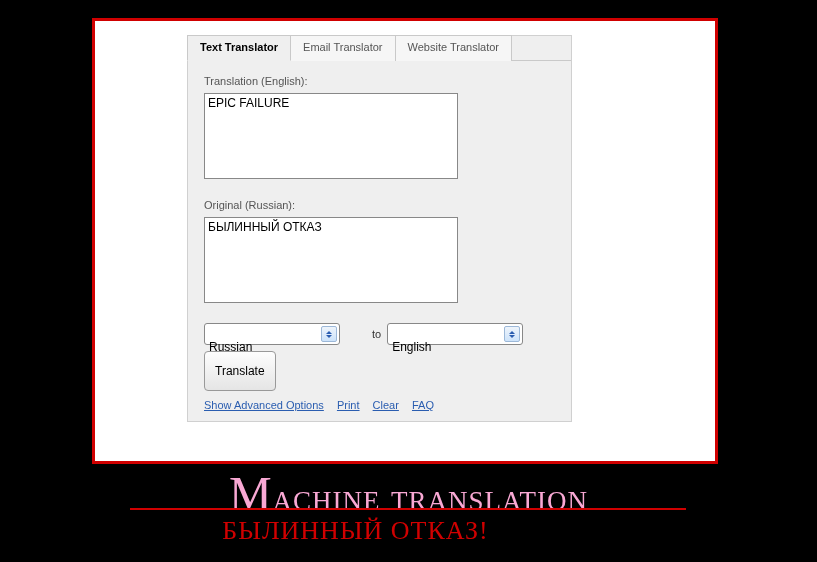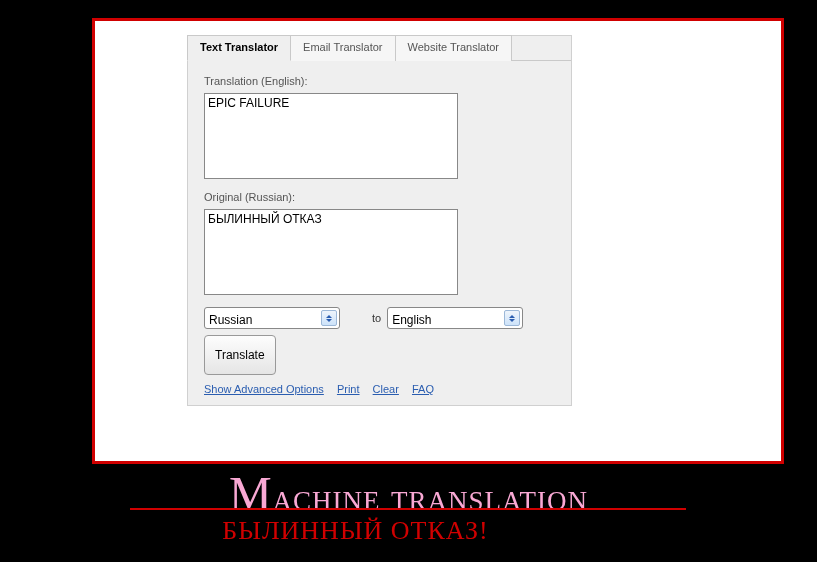--- a/index.html
+++ b/index.html
@@ -8,21 +8,21 @@
     width: 817px;
     height: 562px;
     overflow: hidden;
     font-family: Verdana, Geneva, sans-serif;
     font-size: 11px;
   }
   .frame {
     position: absolute;
     left: 92px;
     top: 18px;
-    width: 692px;
+    width: 626px;
     height: 446px;
     border: 3px solid #d00000;
     background: #fff;
   }
   .panel {
     position: absolute;
     left: 92px;
     top: 14px;
     width: 385px;
     background: #efefef;
@@ -68,40 +68,40 @@
   .textarea {
     width: 254px;
     height: 86px;
     border: 1px solid #888;
     background: #fff;
     padding: 2px 3px;
     font-family: Arial, sans-serif;
     font-size: 12px;
     resize: none;
     display: block;
-    margin-bottom: 12px;
+    margin-bottom: 20px;
   }
   .lang-row {
     display: flex;
     align-items: center;
     gap: 6px;
     margin-bottom: 6px;
   }
   .select {
     width: 136px;
     height: 22px;
     border: 1px solid #888;
     border-radius: 3px;
     background: #fff;
     font-size: 12px;
     padding: 16px 20px 1px 4px;
     position: relative;
     cursor: pointer;
     display: flex;
-    align-items: flex-end;
+    align-items: flex-start;
   }
   .select-arrow {
     position: absolute;
     right: 2px;
     top: 2px;
     width: 16px;
     height: 16px;
     background: linear-gradient(#eef4fb,#cde3fa);
     border: 1px solid #9cb8d8;
     border-radius: 2px;

